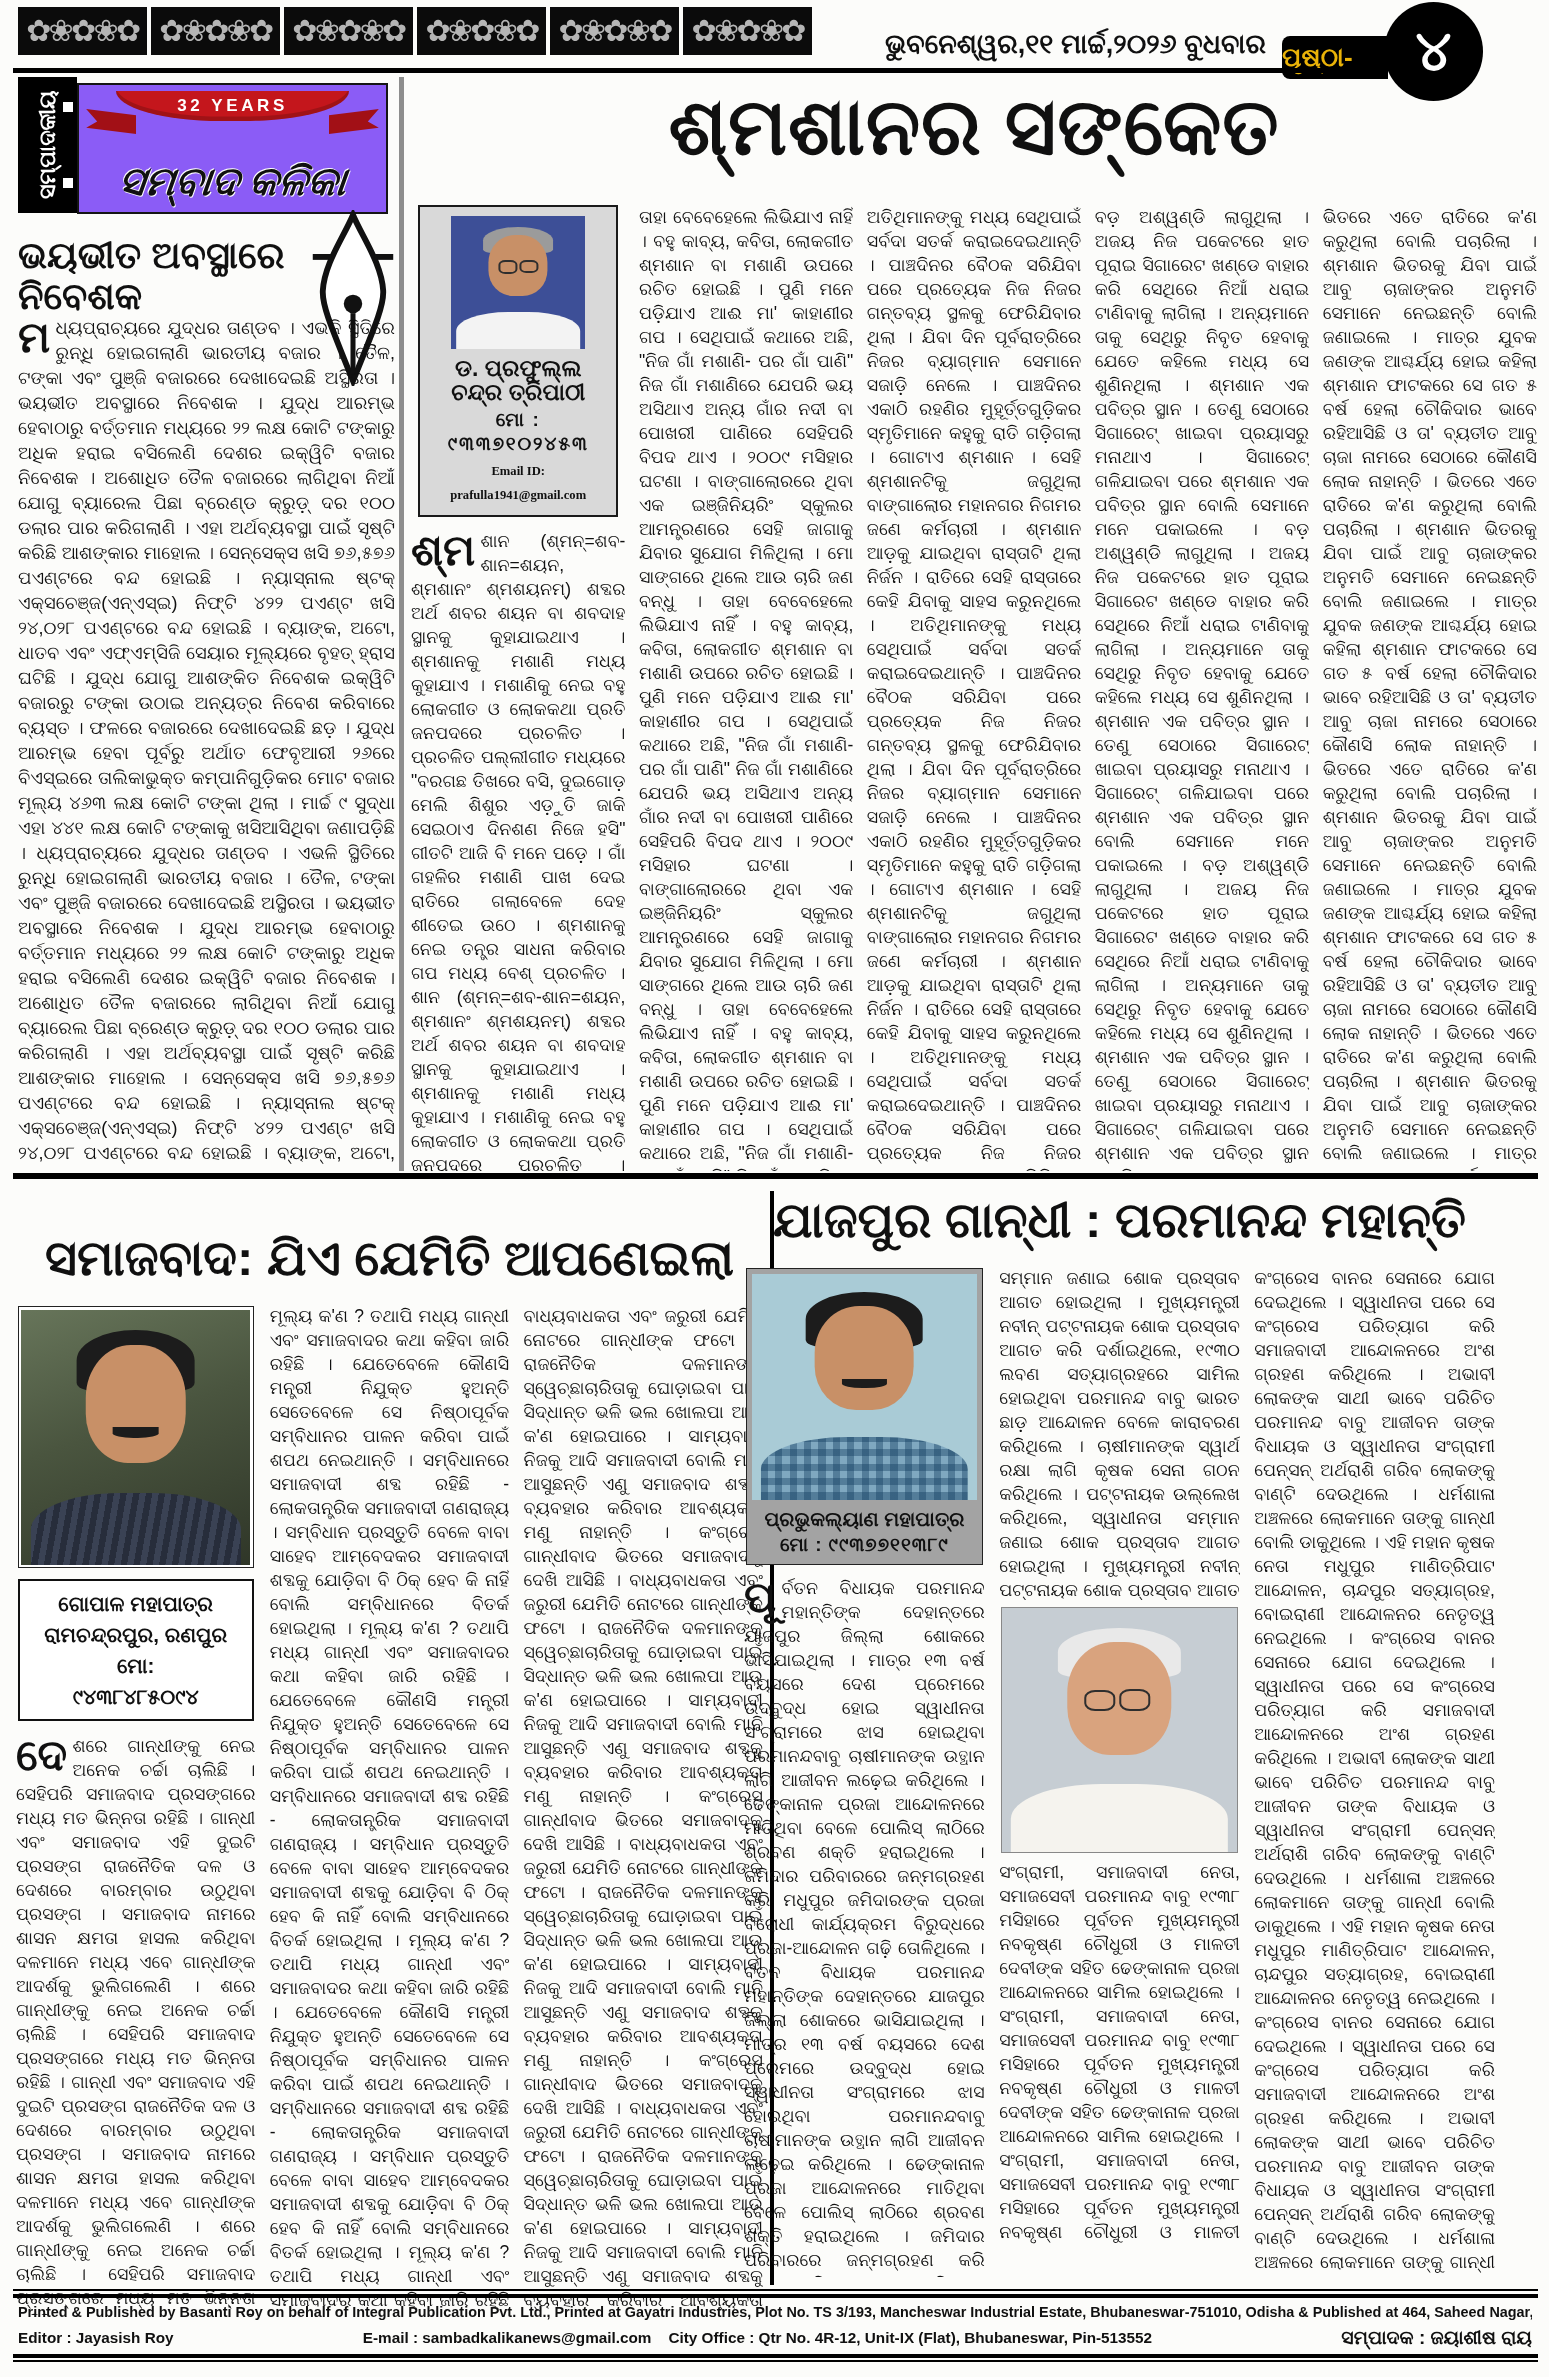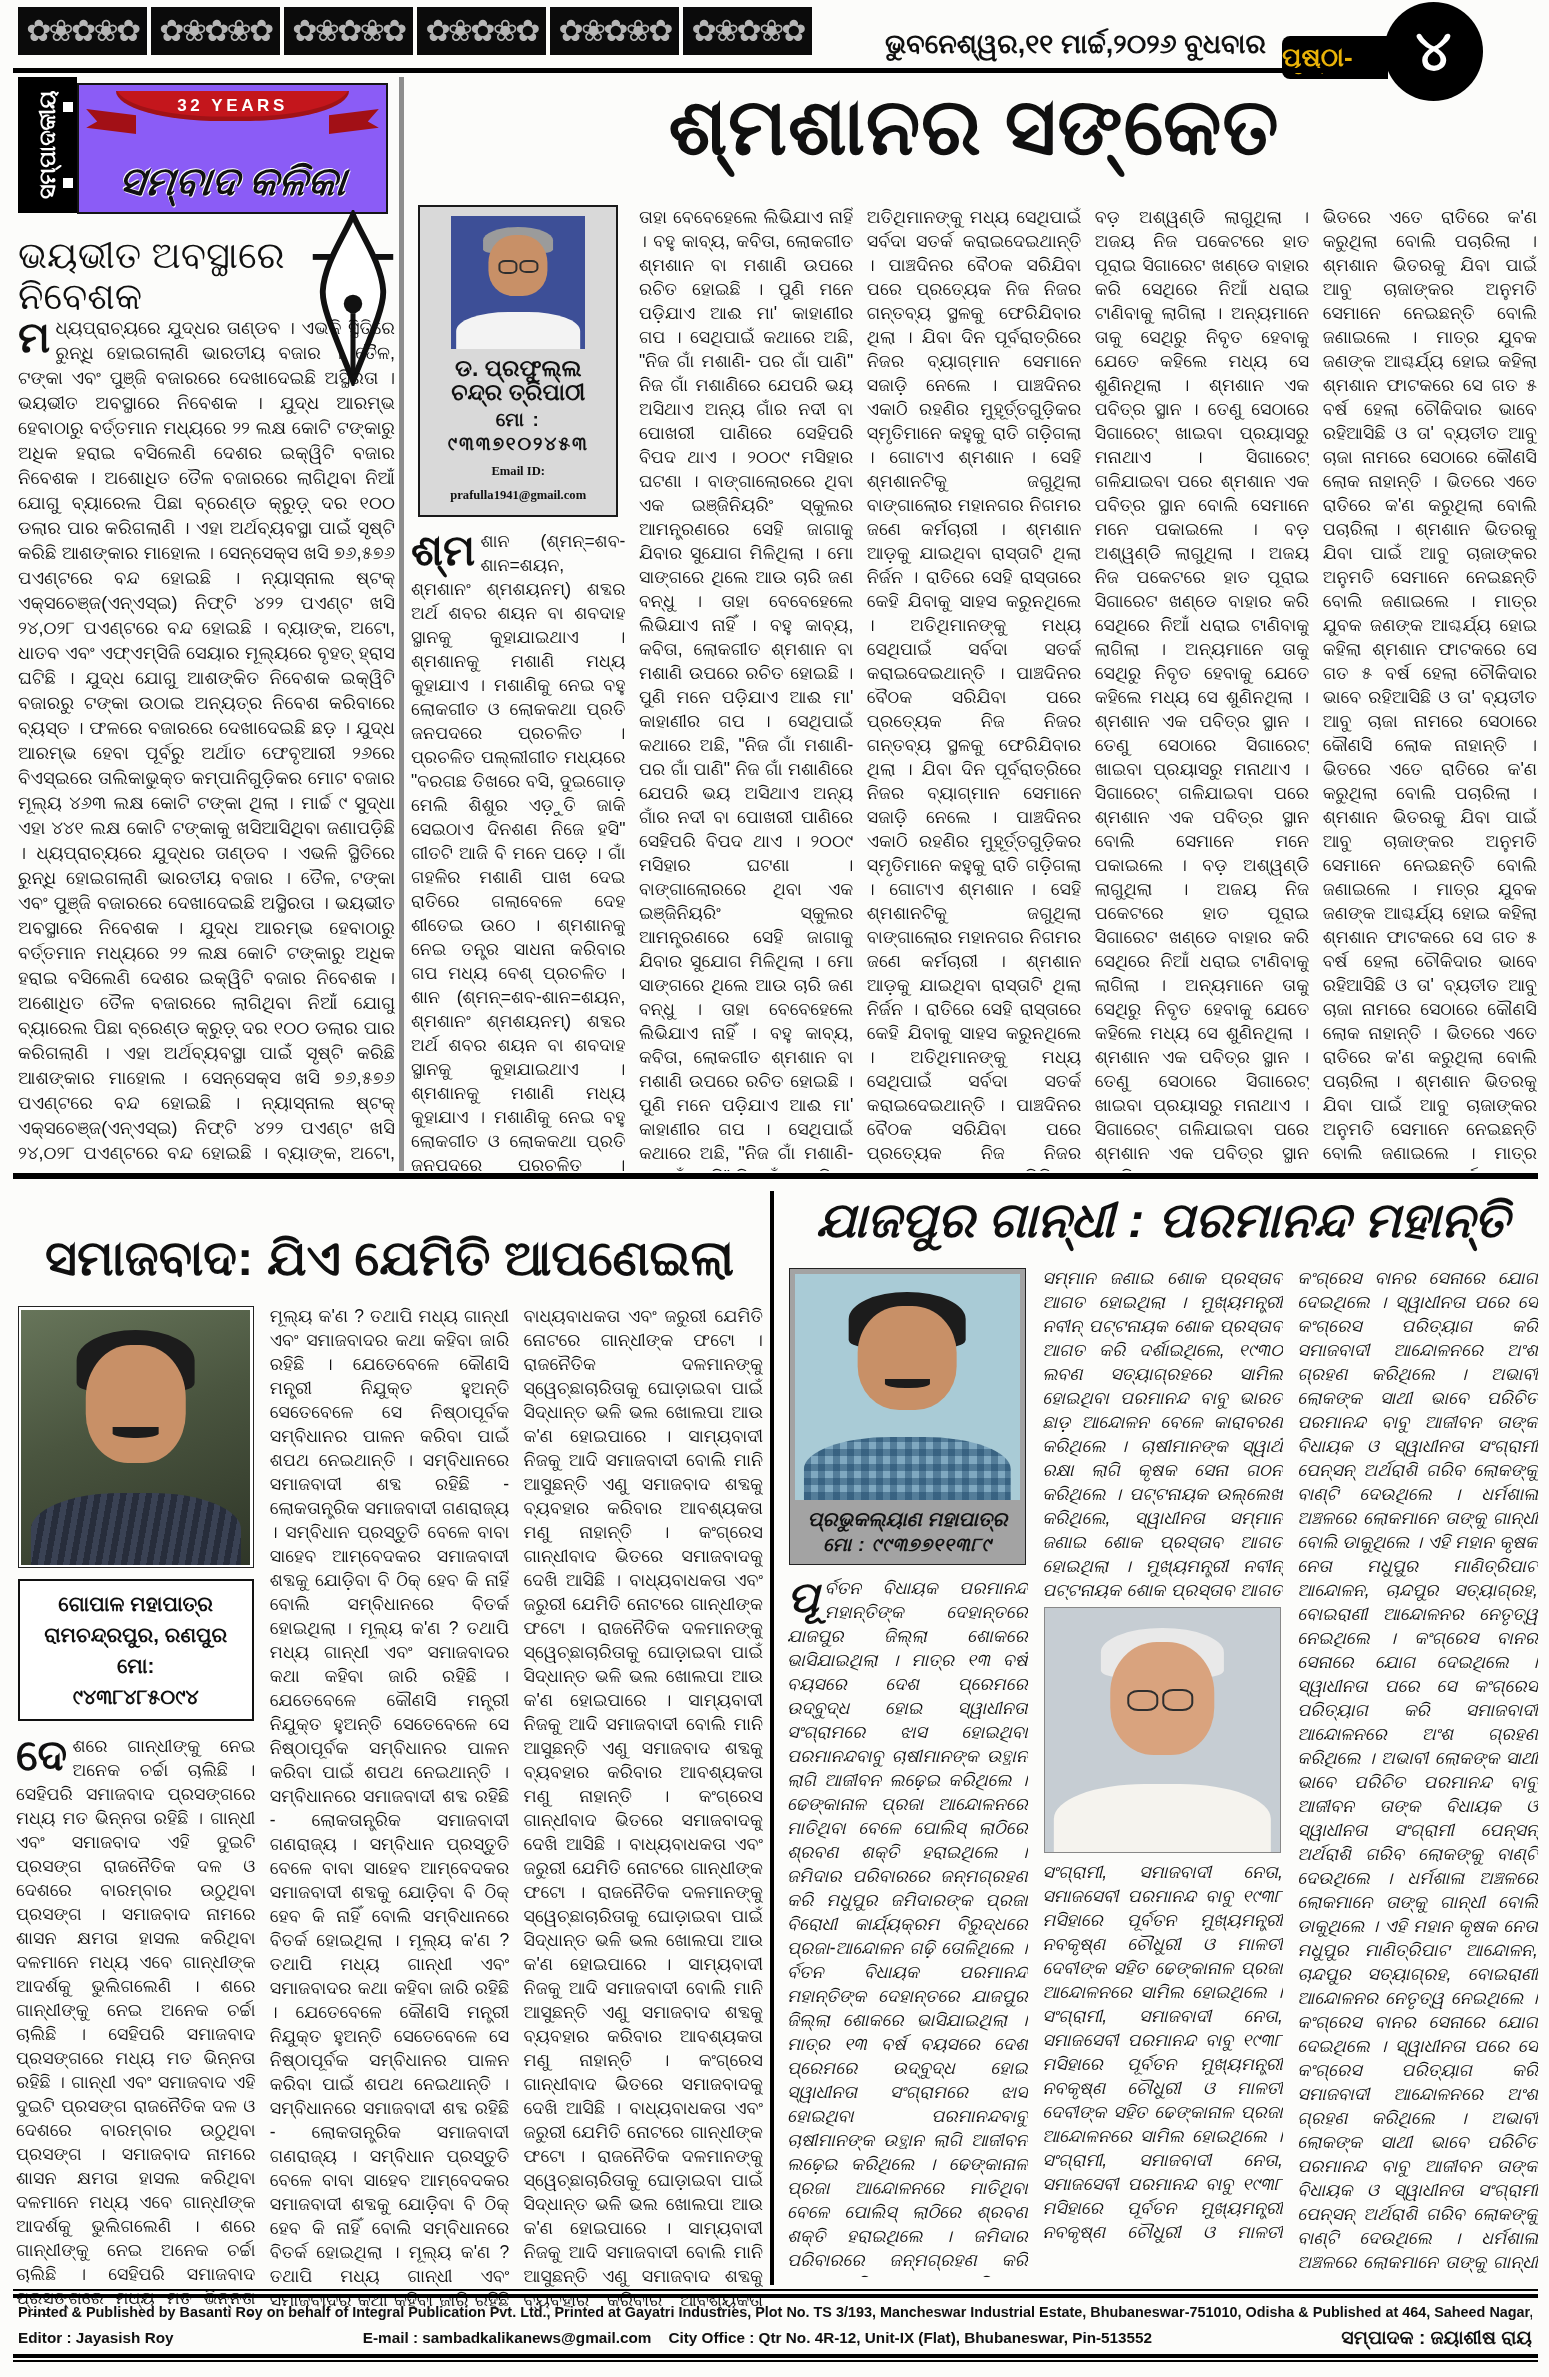--- a/index.html
+++ b/index.html
@@ -28,21 +28,21 @@
                border-radius:0 0 45% 45% / 0 0 100% 100%;display:flex;align-items:center;justify-content:center;
                color:#fff;font-weight:bold;font-size:17px;letter-spacing:3.6px;box-shadow:inset 0 -4.5px 0 rgba(0,0,0,.18);}
   .ribbon-tail{position:absolute;top:24px;width:50px;height:25px;background:#a21016;}
   .ribbon-tail.l{left:7.2px;clip-path:polygon(0 0,100% 25%,100% 100%,0 75%,22% 50%);}
   .ribbon-tail.r{right:7.2px;clip-path:polygon(100% 0,0 25%,0 100%,100% 75%,78% 50%);}
   .logo-text{position:absolute;bottom:7.2px;width:100%;text-align:center;
              font-family:"Liberation Serif",serif;font-style:italic;font-weight:bold;font-size:40px;
              transform:skewX(-6deg);text-shadow:0.9px 0.9px 0 #fff,-0.9px -0.9px 0 #fff;}
 
   
-  .edit-headline{left:18px;top:235px;width:298px;font-size:37px;font-weight:normal;line-height:1.12;}
+  .edit-headline{left:18px;top:235px;width:298px;font-size:37px;font-weight:bold;line-height:1.12;}
   .pen-wrap{left:311px;top:210px;width:84px;height:176px;}
   .edit-body{left:18px;top:316px;width:377px;height:851px;font-size:18px;line-height:25px;
              text-align:justify;overflow:hidden;}
   .top-vrule{left:399px;top:77px;width:4.5px;height:1094px;background:#8d8d8d;}
 
   
   .main-headline{left:413px;top:81px;width:1122px;text-align:center;font-size:79px;font-weight:bold;letter-spacing:0.9px;}
   .main-cols{left:411px;top:205px;width:1126px;height:966px;display:flex;gap:13.5px;}
   .mcol{flex:1;overflow:hidden;font-size:17.5px;line-height:24px;text-align:justify;}
   .author-box{border:2.7px solid #1a1a1a;background:#d9d9d9;padding:9px 7.2px 7.2px;margin:0 7.2px 12.6px;text-align:center;}
@@ -74,21 +74,21 @@
   .p3 .torso{background:repeating-linear-gradient(90deg,rgba(17,60,95,.4) 0 7.2px,rgba(0,0,0,0) 7.2px 14.4px),
              repeating-linear-gradient(0deg,rgba(17,60,95,.4) 0 7.2px,rgba(0,0,0,0) 7.2px 14.4px),#7fa8c0;}
   .p4{background:#c6cdd3;}
   .p4 .hair{background:#e9e9e9;height:20%;}
   .p4 .head{background:#d9a37e;}
   .p4 .torso{background:#f5f3ee;}
 
   
   .mid-rule{left:12.6px;top:1173px;width:1525px;height:6.3px;background:#000;}
   .art2{left:16px;top:1229px;width:747px;}
-  .art3{left:787px;top:1191px;width:751px;font-style:italic;}
+  .art3{left:744px;top:1191px;width:751px;}
   .art-headline{text-align:center;font-size:49px;font-weight:bold;line-height:1.05;margin:3.6px 0 20px;}
   .art-cols{display:flex;gap:14.4px;height:1011px;}
   .acol{flex:1;overflow:hidden;font-size:17.5px;line-height:24px;text-align:justify;}
   .photo-frame{border:1.8px solid #222;padding:2.7px;background:#fff;margin:1.8px 1.8px 10.8px;}
   .caption-box{border:2.7px solid #111;padding:7.2px 3.6px;text-align:center;font-weight:bold;
                font-size:20.7px;line-height:31px;margin:0 1.8px 12.6px;background:#fff;}
   .photobox3{border:1.8px solid #222;padding:5.4px 5.4px 7.2px;background:#a3a3a3;margin:1.8px 1.8px 10.8px;text-align:center;}
   .cap3-name{font-size:20px;font-weight:bold;margin-top:7.2px;}
   .cap3-phone{font-size:19px;font-weight:bold;letter-spacing:0.9px;margin-top:1.8px;}
   .bottom-vrule{left:770px;top:1191px;width:3.6px;height:1094px;background:#000;}

